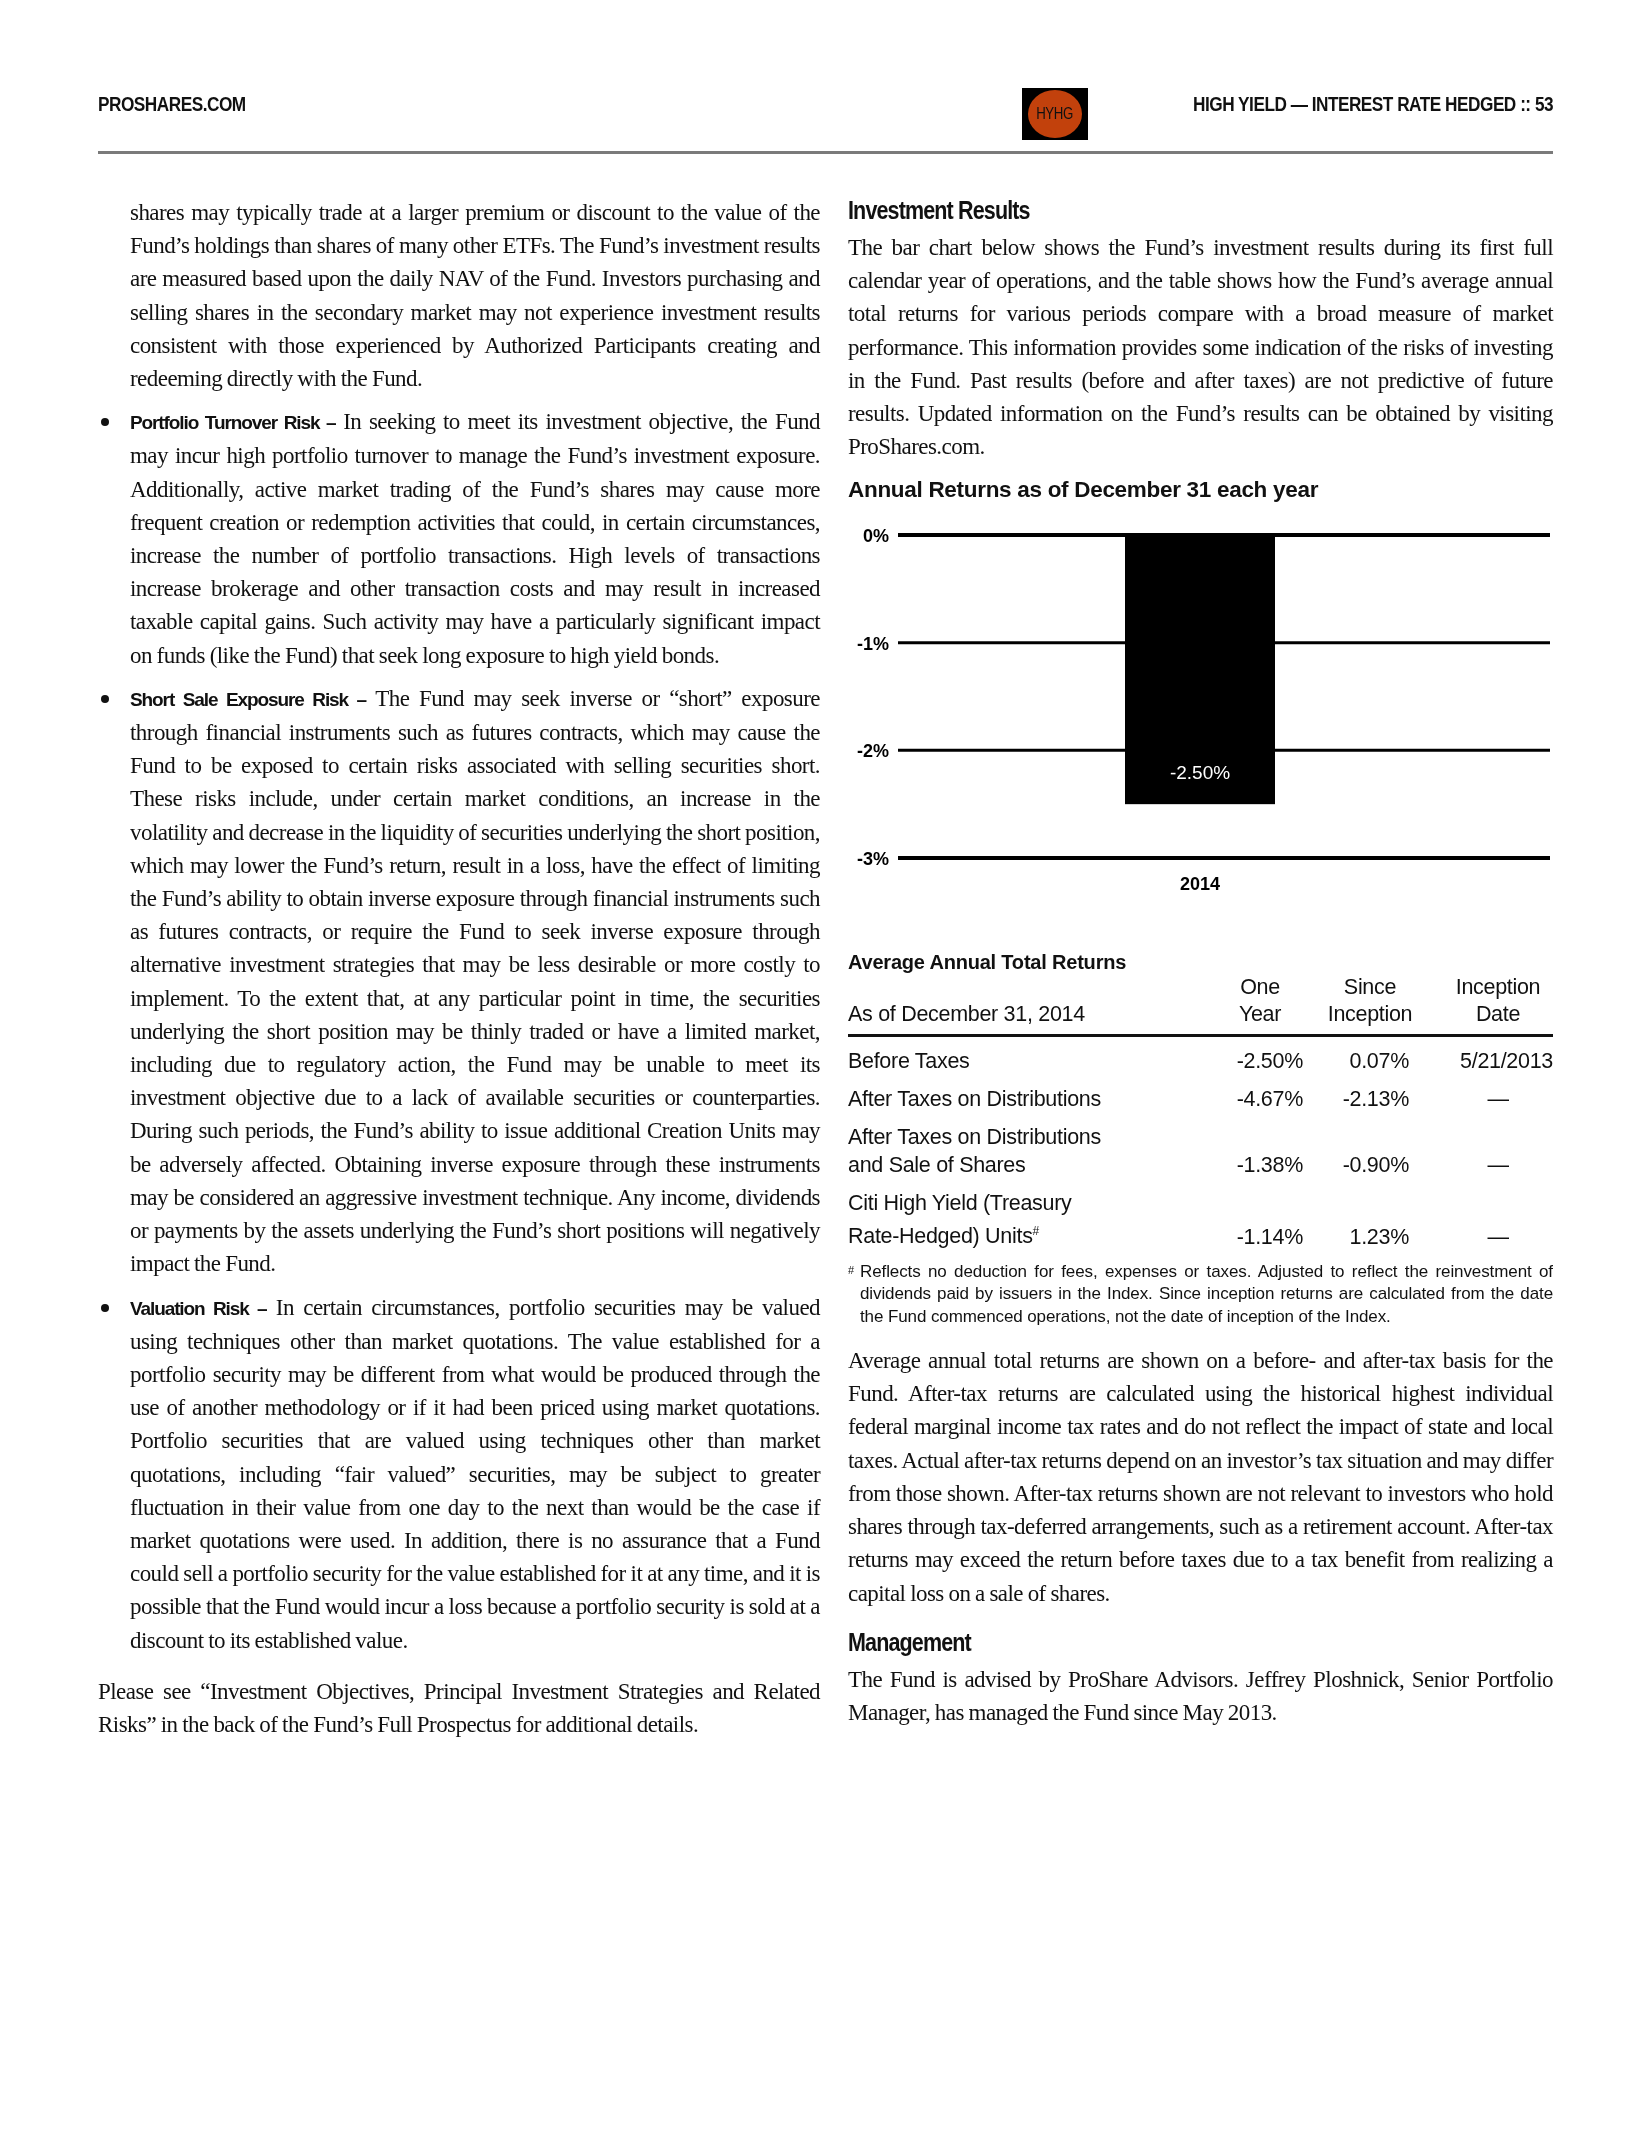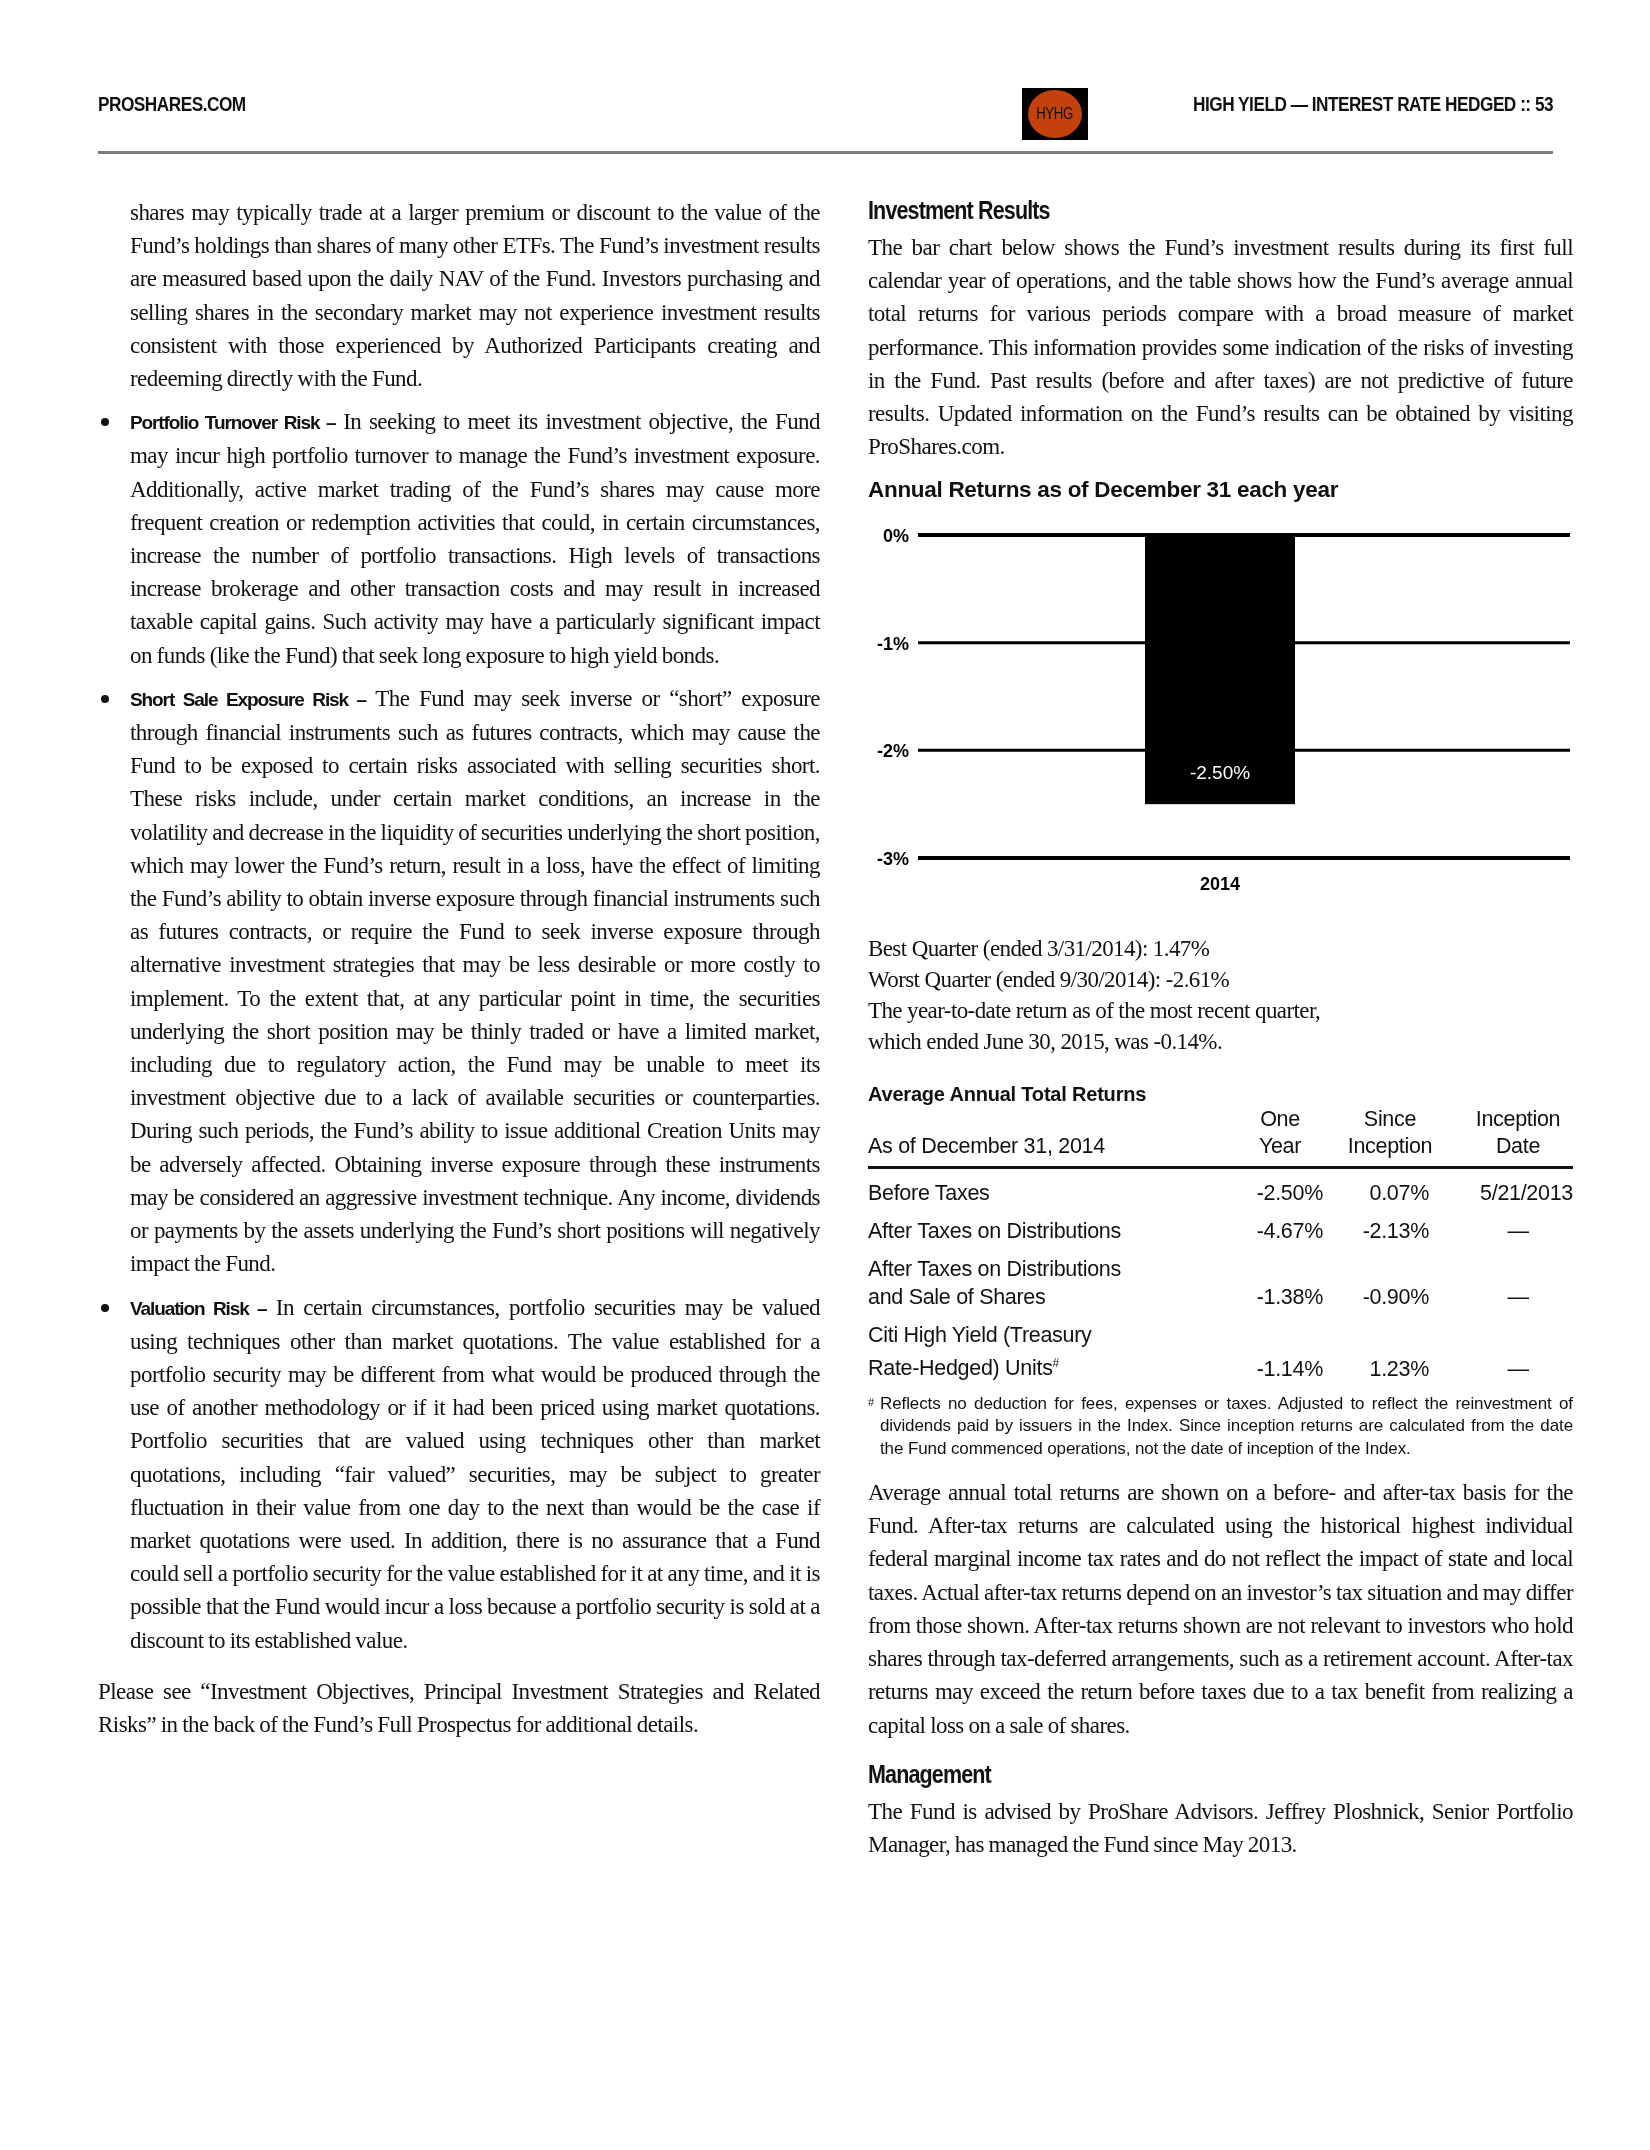--- a/index.html
+++ b/index.html
@@ -11,21 +11,21 @@
   #hdr-left { position: absolute; left: 98px; top: 92px; font-size: 21px; font-weight: bold; letter-spacing: -0.6px; transform: scaleX(0.82); transform-origin: left center; }
   #badge { position: absolute; left: 1022px; top: 88px; width: 66px; height: 52px; background: #000; }
   #badge .ell { position: absolute; left: 6px; top: 2px; width: 54px; height: 48px; background: #c2410c; border-radius: 50%; display: flex; align-items: center; justify-content: center; }
   #badge .ell span { font-size: 17px; transform: scaleX(0.78); letter-spacing: -0.5px; color: #111; }
   #hdr-right { position: absolute; right: 97px; top: 92px; font-size: 21px; font-weight: bold; letter-spacing: -0.6px; transform: scaleX(0.82); transform-origin: right center; white-space: nowrap; }
   #hdr-rule { position: absolute; left: 98px; top: 151px; width: 1455px; height: 3px; background: #7a7a7a; }
 
   
   .col { position: absolute; top: 196px; }
   #left-col { left: 98px; width: 722px; }
-  #right-col { left: 868px; width: 705px; }
+  #right-col { left: 848px; width: 705px; }
 
   .para { font-size: 23px; line-height: 33.2px; text-align: justify; margin: 0; letter-spacing: -0.55px; word-spacing: -0.5px; }
   .indent { padding-left: 32px; }
   .bullet-item { position: relative; padding-left: 32px; margin-top: 10px; }
   .bullet-dot { position: absolute; left: 3px; top: 13px; width: 8px; height: 8px; border-radius: 50%; background: #111; }
   .bullet-title { font-family: "Liberation Sans", "DejaVu Sans", sans-serif; font-weight: bold; font-size: 19px; letter-spacing: -1.1px; }
 
   .sec-title { font-family: "Liberation Sans", "DejaVu Sans", sans-serif; font-weight: bold; font-size: 25px; letter-spacing: -1px; margin: 0 0 6px 0; transform: scaleX(0.86); transform-origin: left; }
   .chart-title { font-family: "Liberation Sans", "DejaVu Sans", sans-serif; font-weight: bold; font-size: 22.5px; letter-spacing: -0.3px; margin: 0; }
 
@@ -111,26 +111,20 @@
         <line x1="50" x2="702" y1="245.33333333333331" y2="245.33333333333331" stroke="#000" stroke-width="3"></line>
         <text x="41" y="252.33333333333331" text-anchor="end" font-family="Liberation Sans, DejaVu Sans, sans-serif" font-size="18" font-weight="bold" fill="#000">-2%</text>
         <line x1="50" x2="702" y1="353" y2="353" stroke="#000" stroke-width="4"></line>
         <text x="41" y="360" text-anchor="end" font-family="Liberation Sans, DejaVu Sans, sans-serif" font-size="18" font-weight="bold" fill="#000">-3%</text>
         <rect x="277" y="28" width="150" height="271.1666666666667" fill="#000000"></rect>
         <text x="352" y="274.1666666666667" text-anchor="middle" font-family="Liberation Sans, DejaVu Sans, sans-serif" font-size="19" fill="#ffffff">-2.50%</text>
         <text x="352" y="385" text-anchor="middle" font-family="Liberation Sans, DejaVu Sans, sans-serif" font-size="18" font-weight="bold" fill="#000">2014</text>
       </svg>
   </div>
 
-  <div style="margin-top:8px;">
-    <p class="qline">Best Quarter (ended 3/31/2014): 1.47%</p>
-    <p class="qline">Worst Quarter (ended 9/30/2014): -2.61%</p>
-    <p class="qline">The year-to-date return as of the most recent quarter,</p>
-    <p class="qline">which ended June 30, 2015, was -0.14%.</p>
-  </div>
 
   <div style="margin-top:26px;">
     <p class="tbl-title">Average Annual Total Returns</p>
     <table class="ret">
       <colgroup>
         <col style="width:335px">
           <col style="width:120px">
           <col style="width:120px">
           <col style="width:130px">
       </colgroup>

